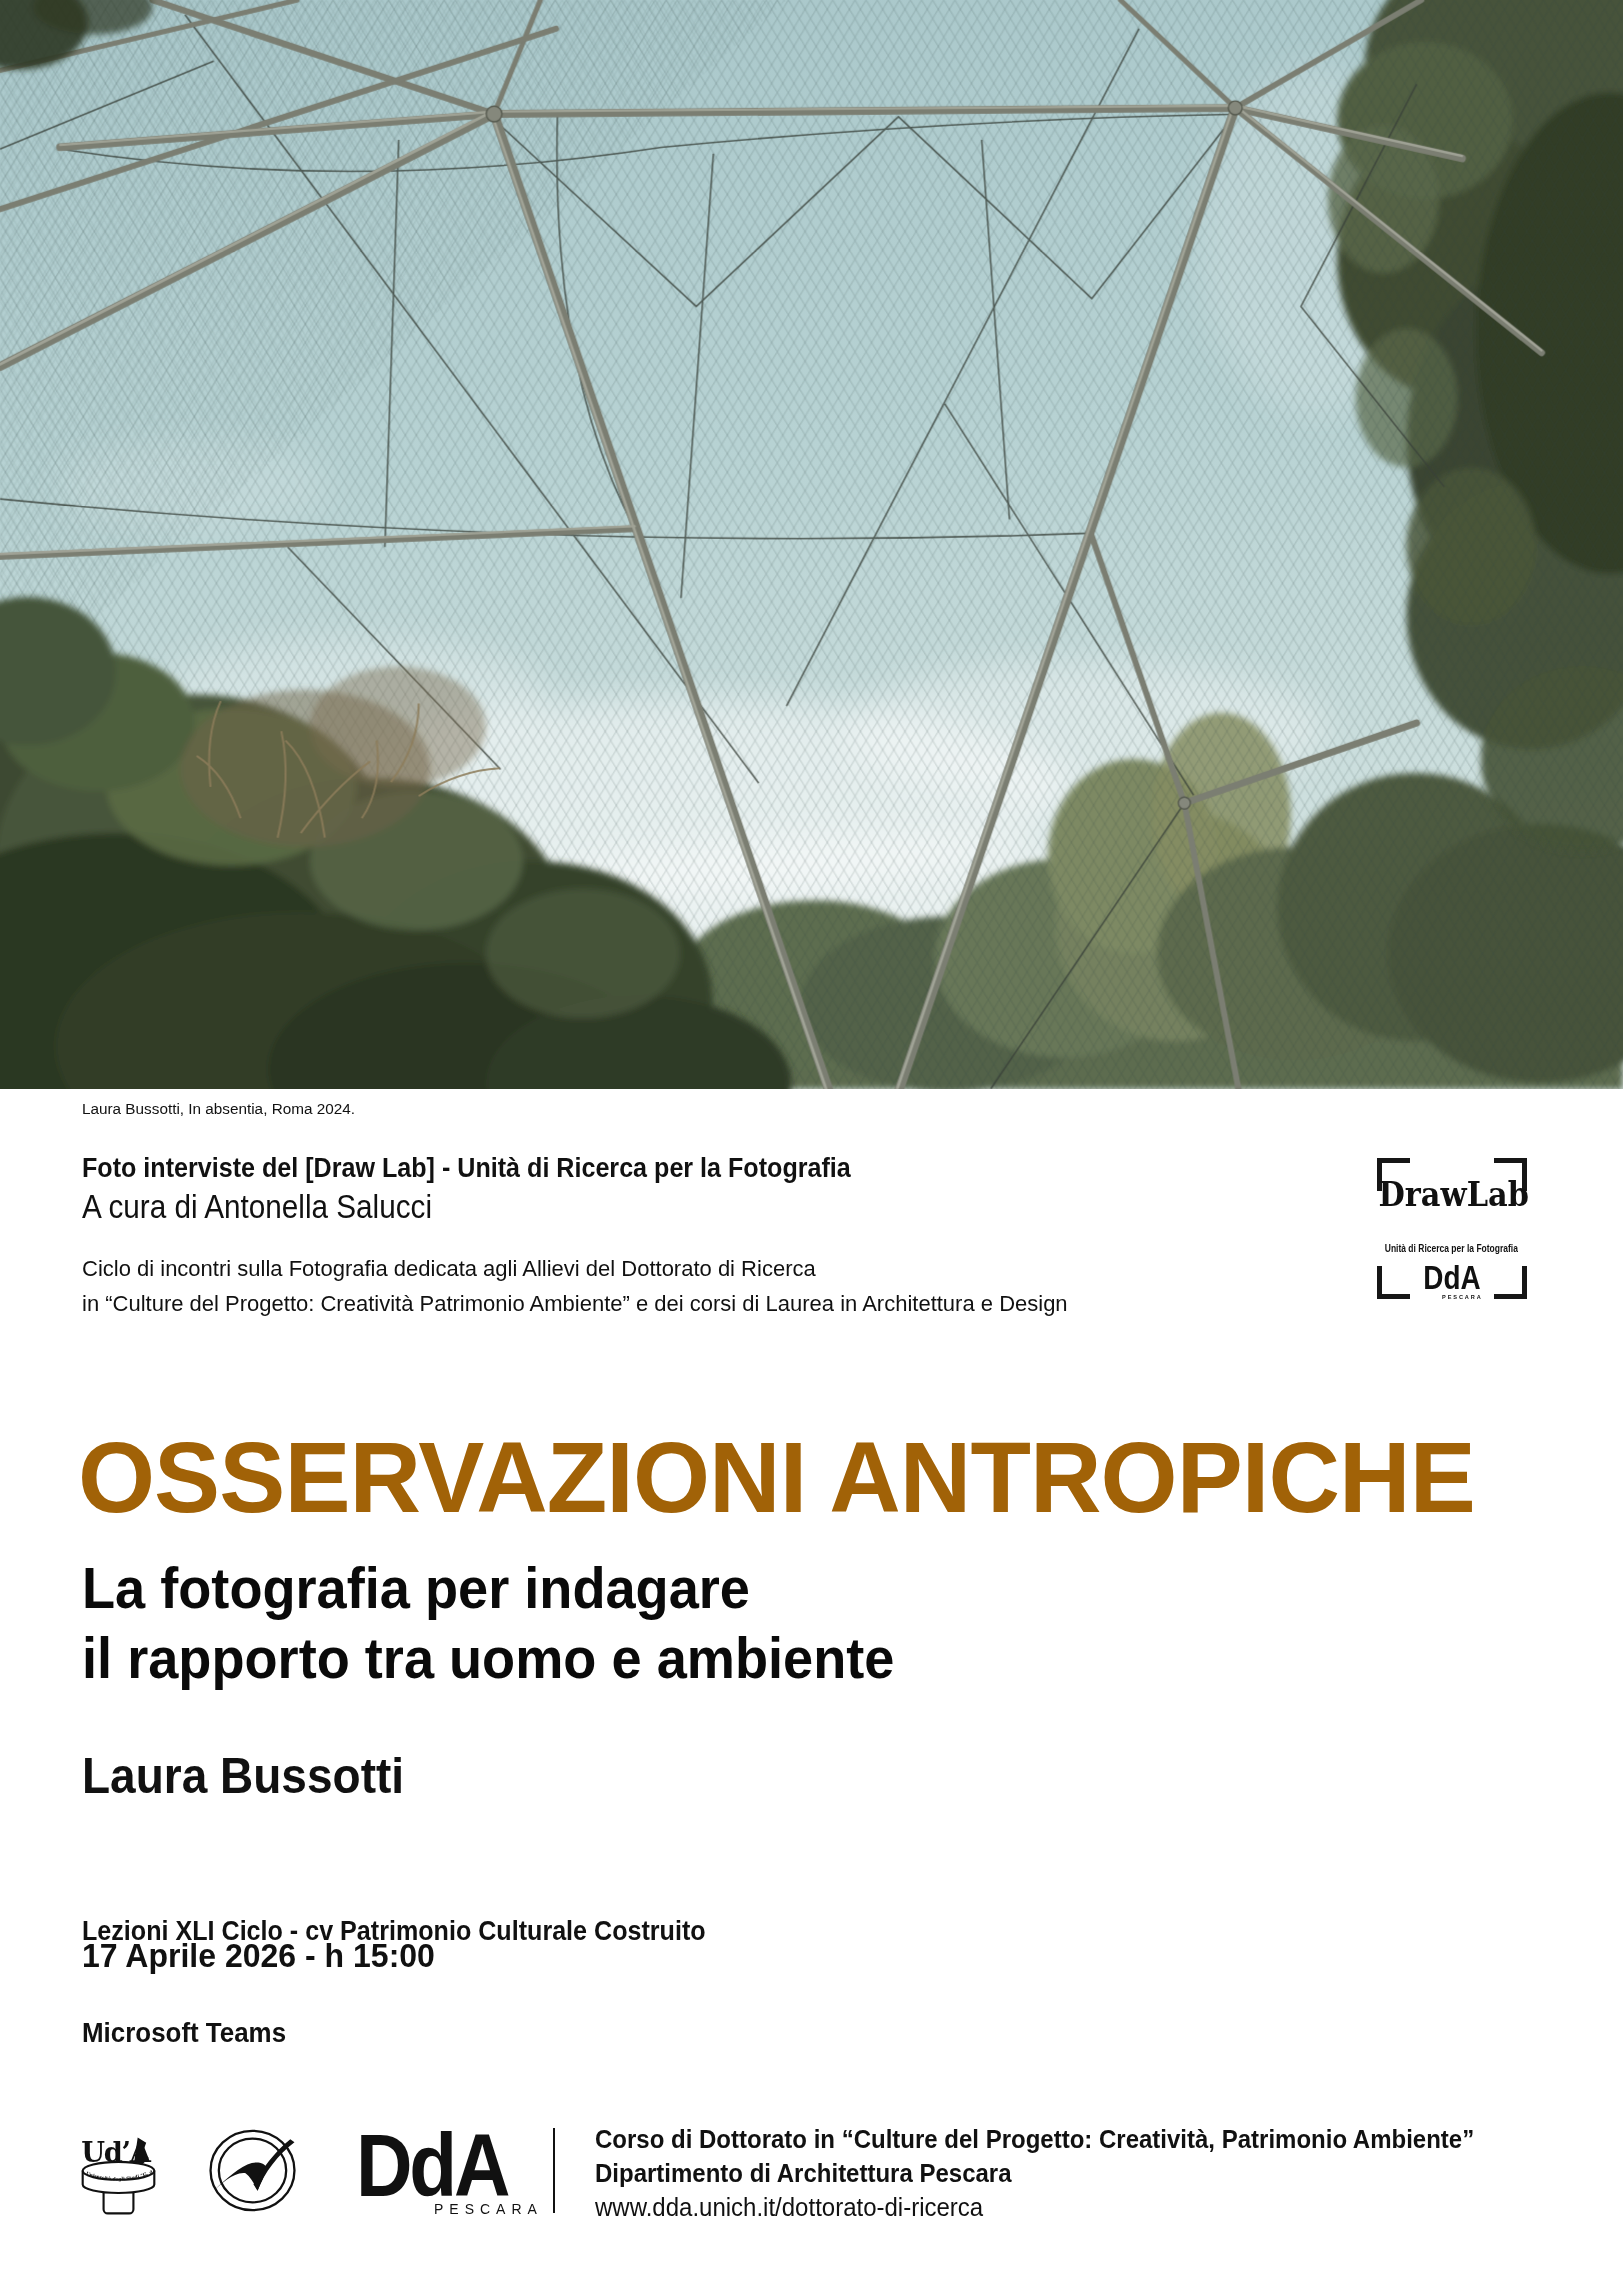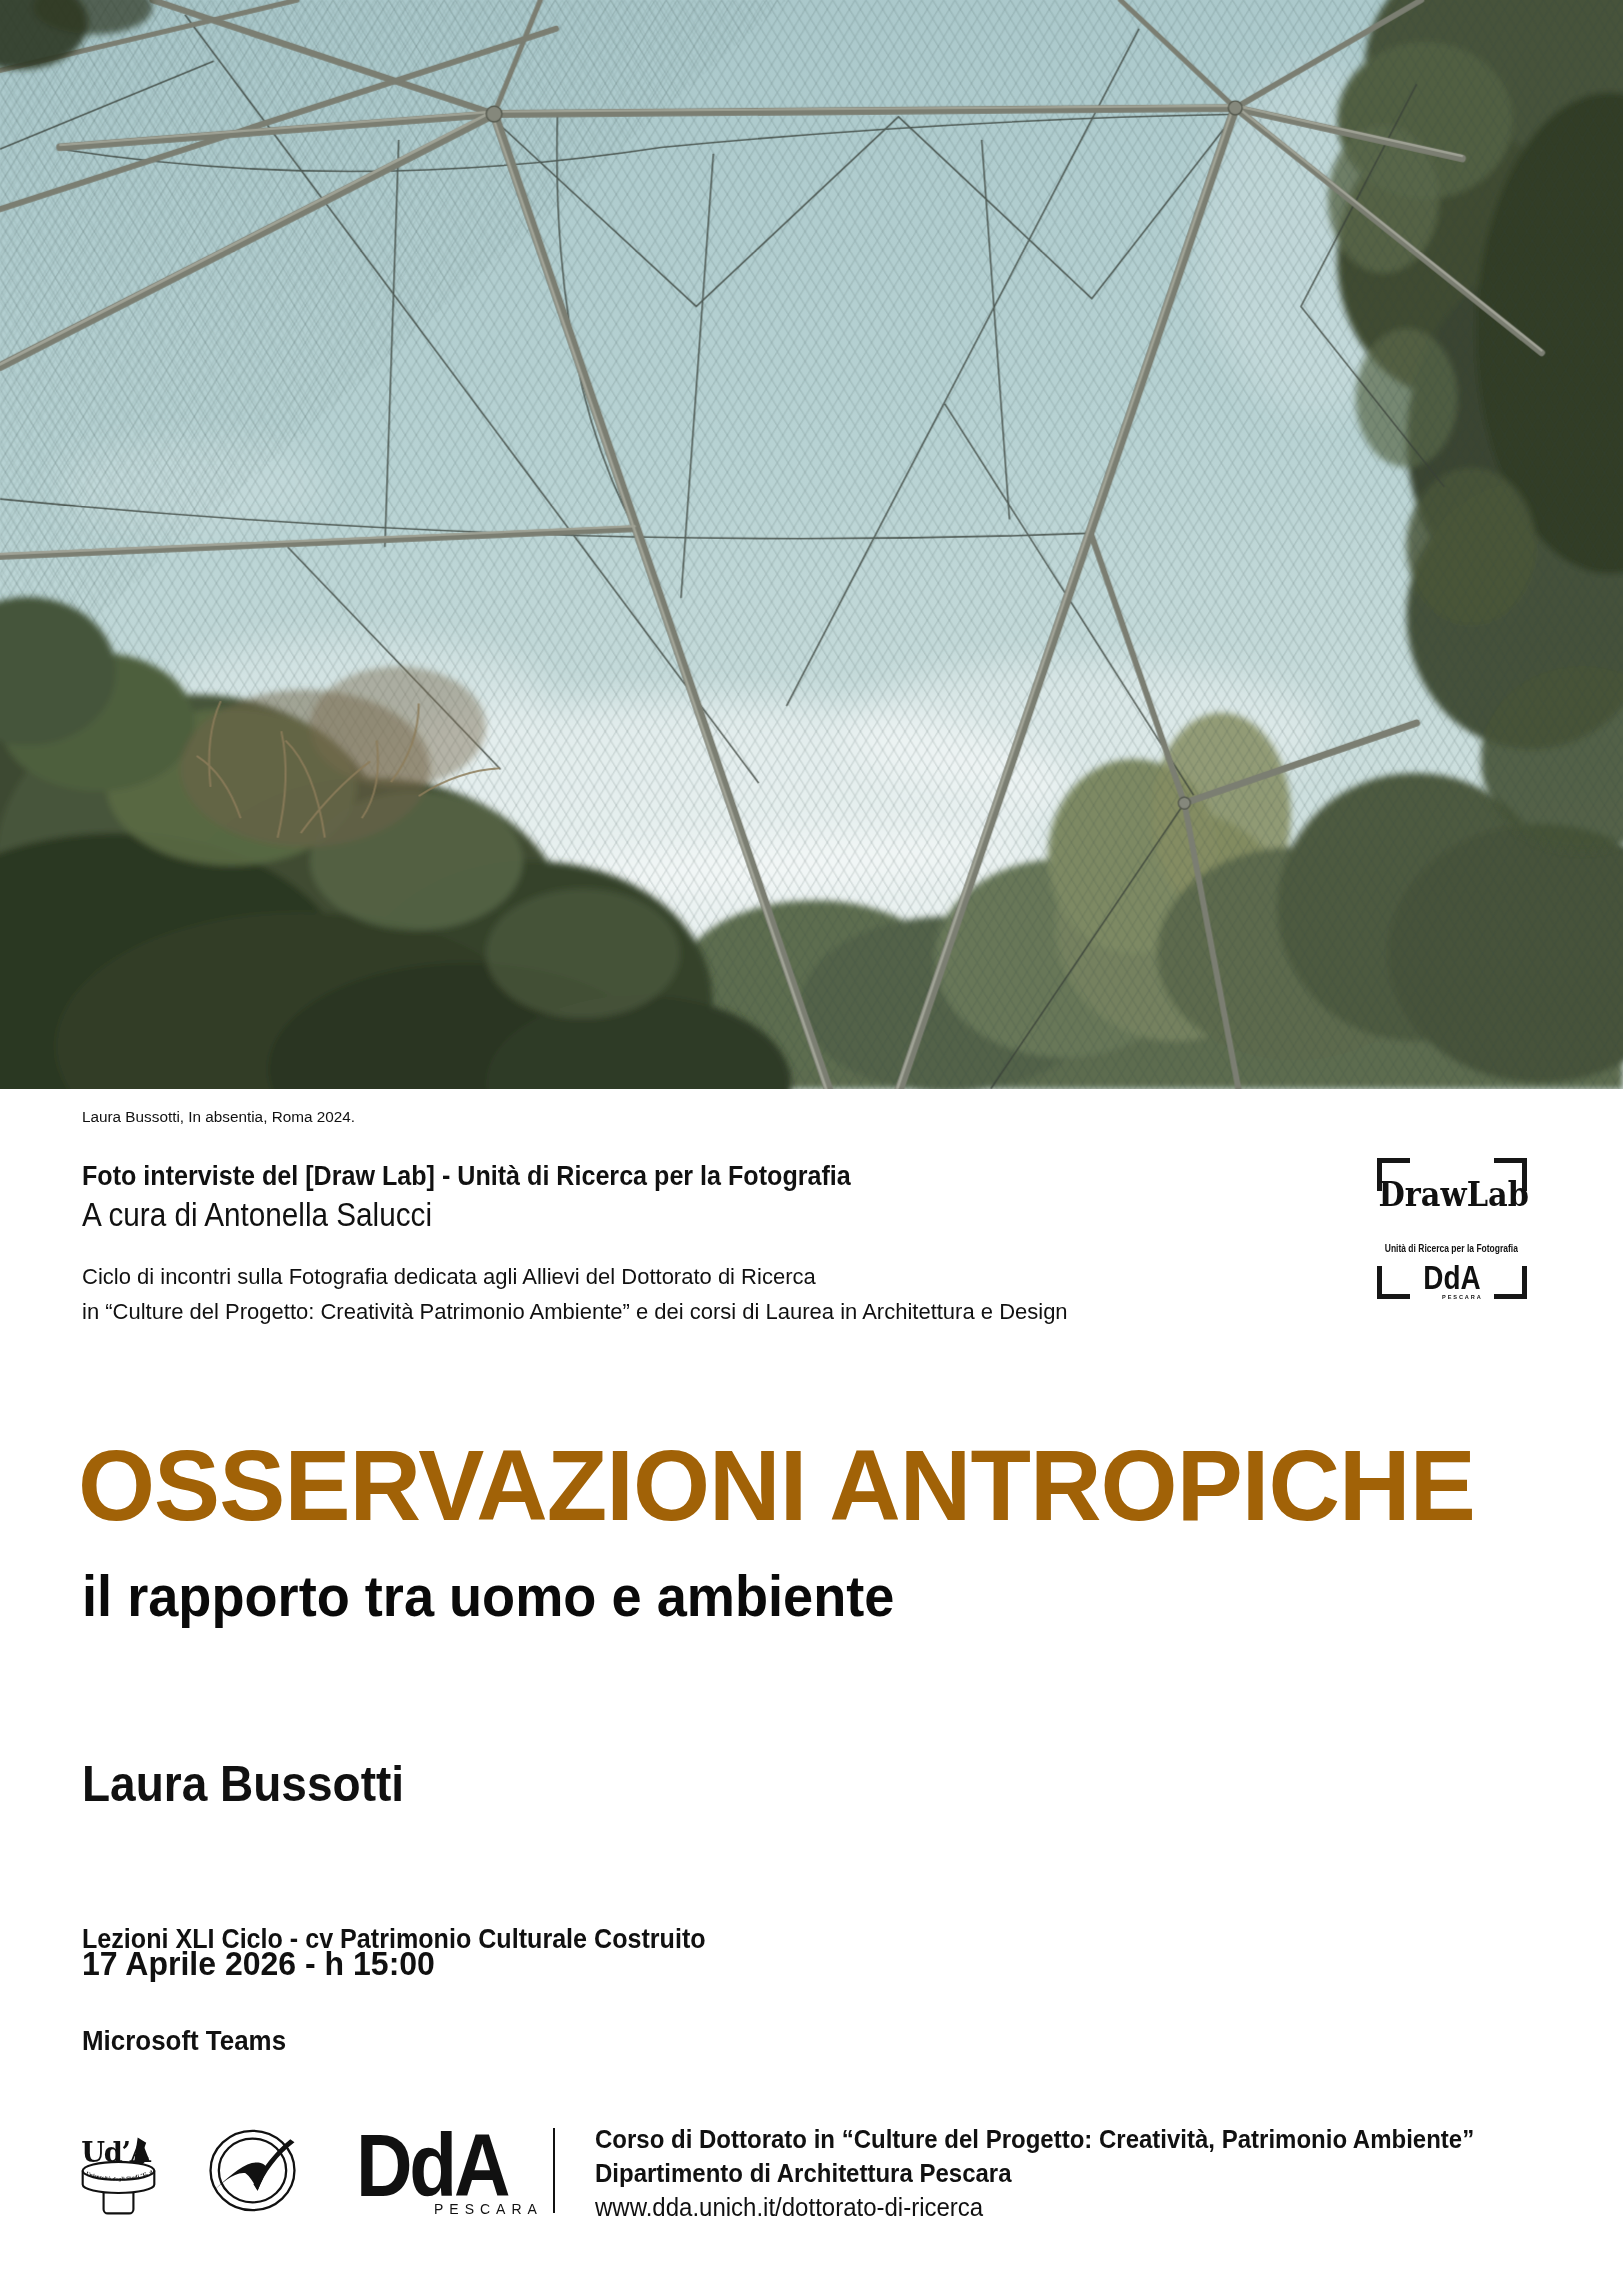--- a/index.html
+++ b/index.html
@@ -8,21 +8,21 @@
     width:1623px;height:2295px;
     background:#ffffff;
     overflow:hidden;
     font-family:"Liberation Sans", sans-serif;
     color:#111111;
   }
   .photo{
     position:absolute;left:0;top:0;width:1623px;height:1089px;overflow:hidden;
   }
   .photo svg{display:block;}
-  .txt{position:absolute;white-space:nowrap;color:#111;margin-top:8px;}
+  .txt{position:absolute;white-space:nowrap;color:#111;}
   .sq{display:inline-block;transform-origin:0 50%;}
   .caption{left:82px;top:1100px;font-size:15.3px;}
   .lead-bold{left:82px;top:1153px;font-size:27px;font-weight:bold;}
   .lead-bold .sq{transform:scaleX(.93);}
   .lead{left:82px;top:1188px;font-size:33px;}
   .lead .sq{transform:scaleX(.90);}
   .desc{left:82px;top:1251px;font-size:22px;line-height:35px;}
   .event-title{left:78px;top:1420px;font-size:100px;font-weight:bold;letter-spacing:-0.9px;color:#a16207;text-align:center;}
   .event-title .sq{transform:scaleX(.99);}
   .event-subtitle{left:82px;top:1553px;font-size:57px;font-weight:bold;line-height:70px;color:#0a0a0a;}
@@ -237,20 +237,21 @@
     <div class="bracket br"></div>
     <div class="dl-word"><span class="sq">DrawLab</span></div>
     <div class="dl-sub"><span class="sq">Unità di Ricerca per la Fotografia</span></div>
     <div class="dl-org"><span class="sq">DdA</span></div>
     <div class="dl-city">PESCARA</div>
   </div>
 
   <div class="txt event-title"><span class="sq">OSSERVAZIONI ANTROPICHE</span></div>
 
   <div class="txt event-subtitle">
+    <div><span class="sq">La fotografia per indagare</span></div>
     <div><span class="sq">il rapporto tra uomo e ambiente</span></div>
   </div>
 
   <div class="txt speaker"><span class="sq">Laura Bussotti</span></div>
   <div class="txt series-info"><span class="sq">Lezioni XLI Ciclo - cv Patrimonio Culturale Costruito</span></div>
   <div class="txt datetime"><span class="sq">17 Aprile 2026 - h 15:00</span></div>
   <div class="txt platform"><span class="sq">Microsoft Teams</span></div>
 
   <svg class="uda-logo" viewBox="0 0 190 200">
     <rect x="60" y="130" width="70" height="66" rx="10" fill="#ffffff" stroke="#111" stroke-width="5"></rect>

